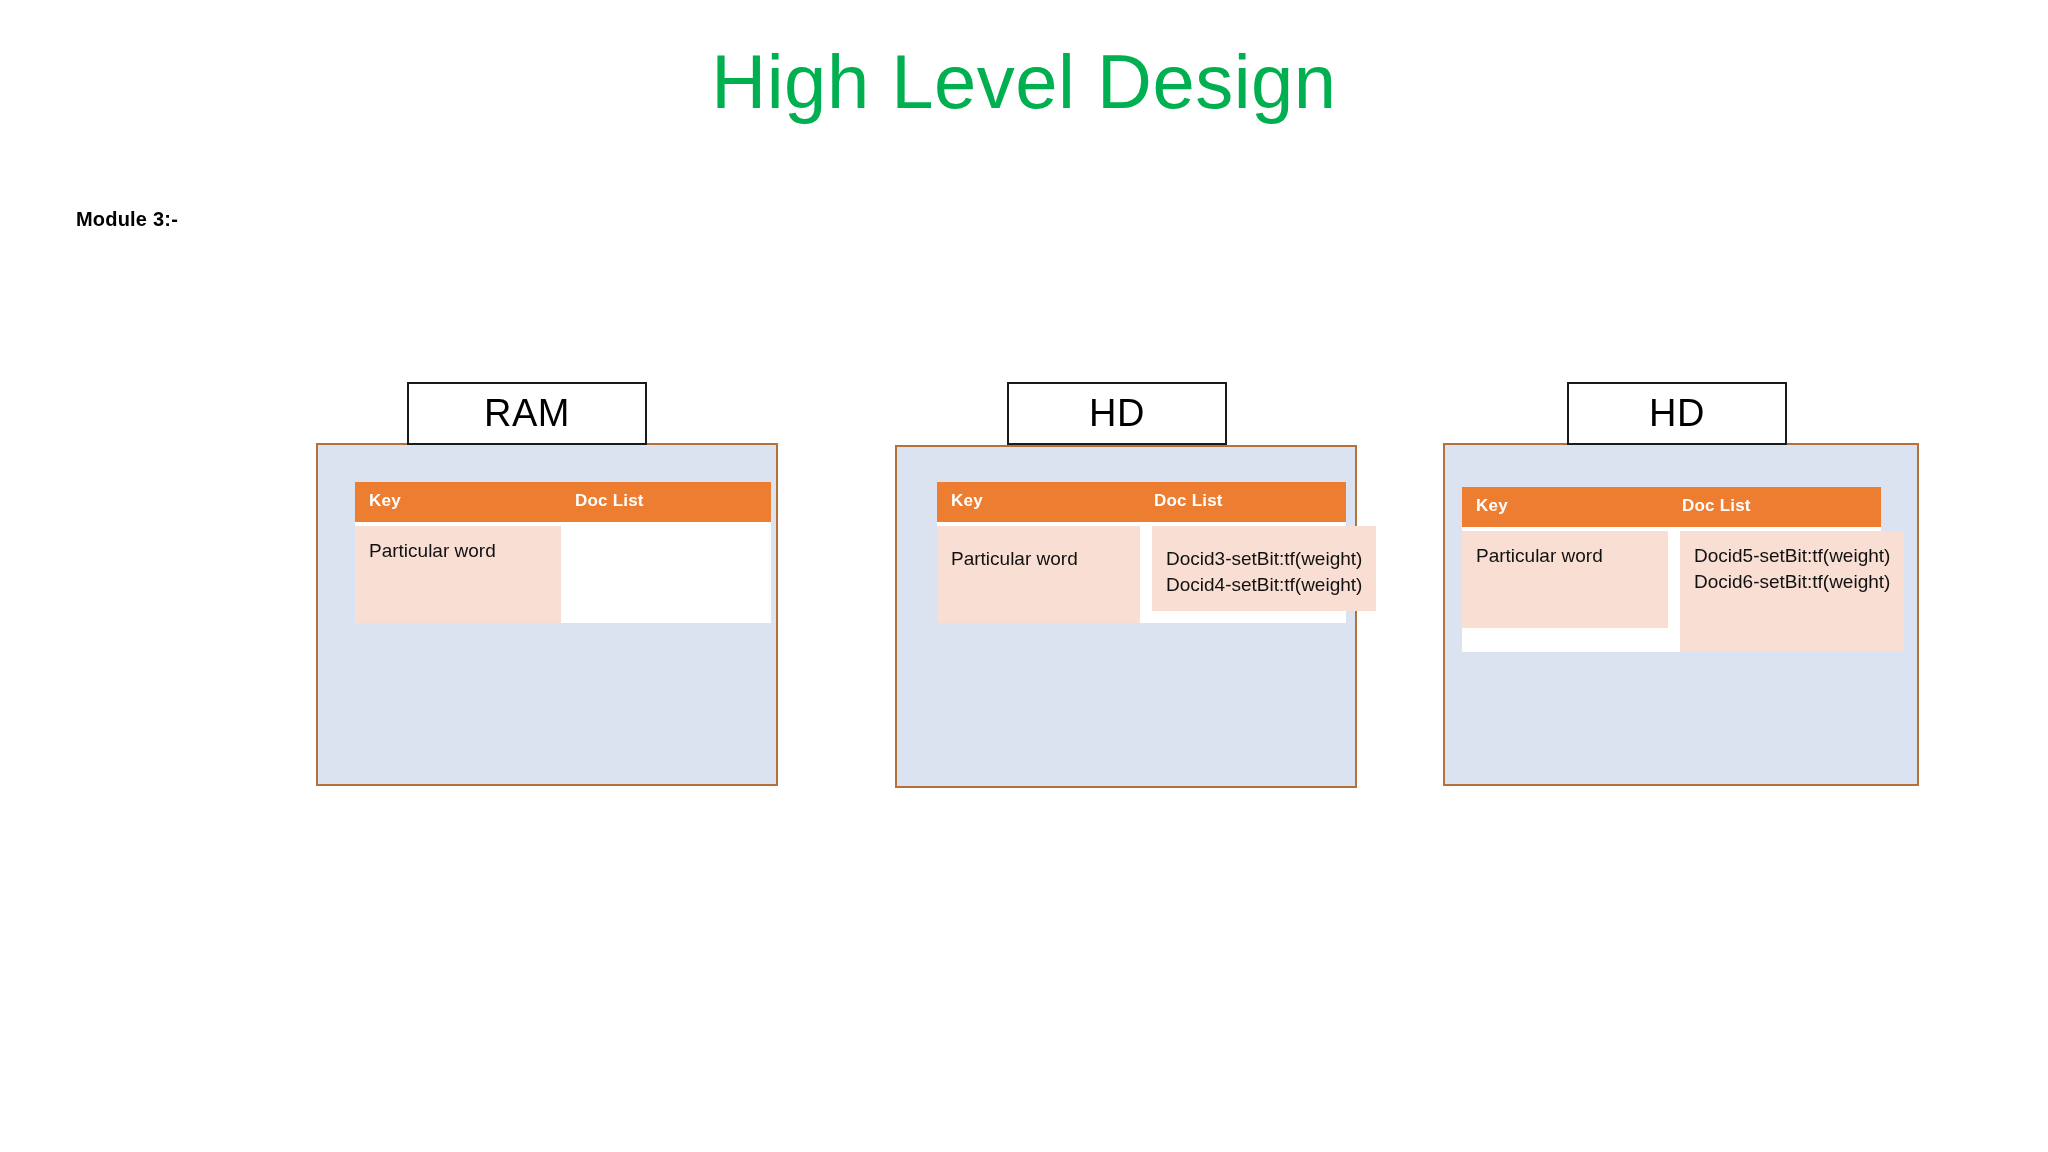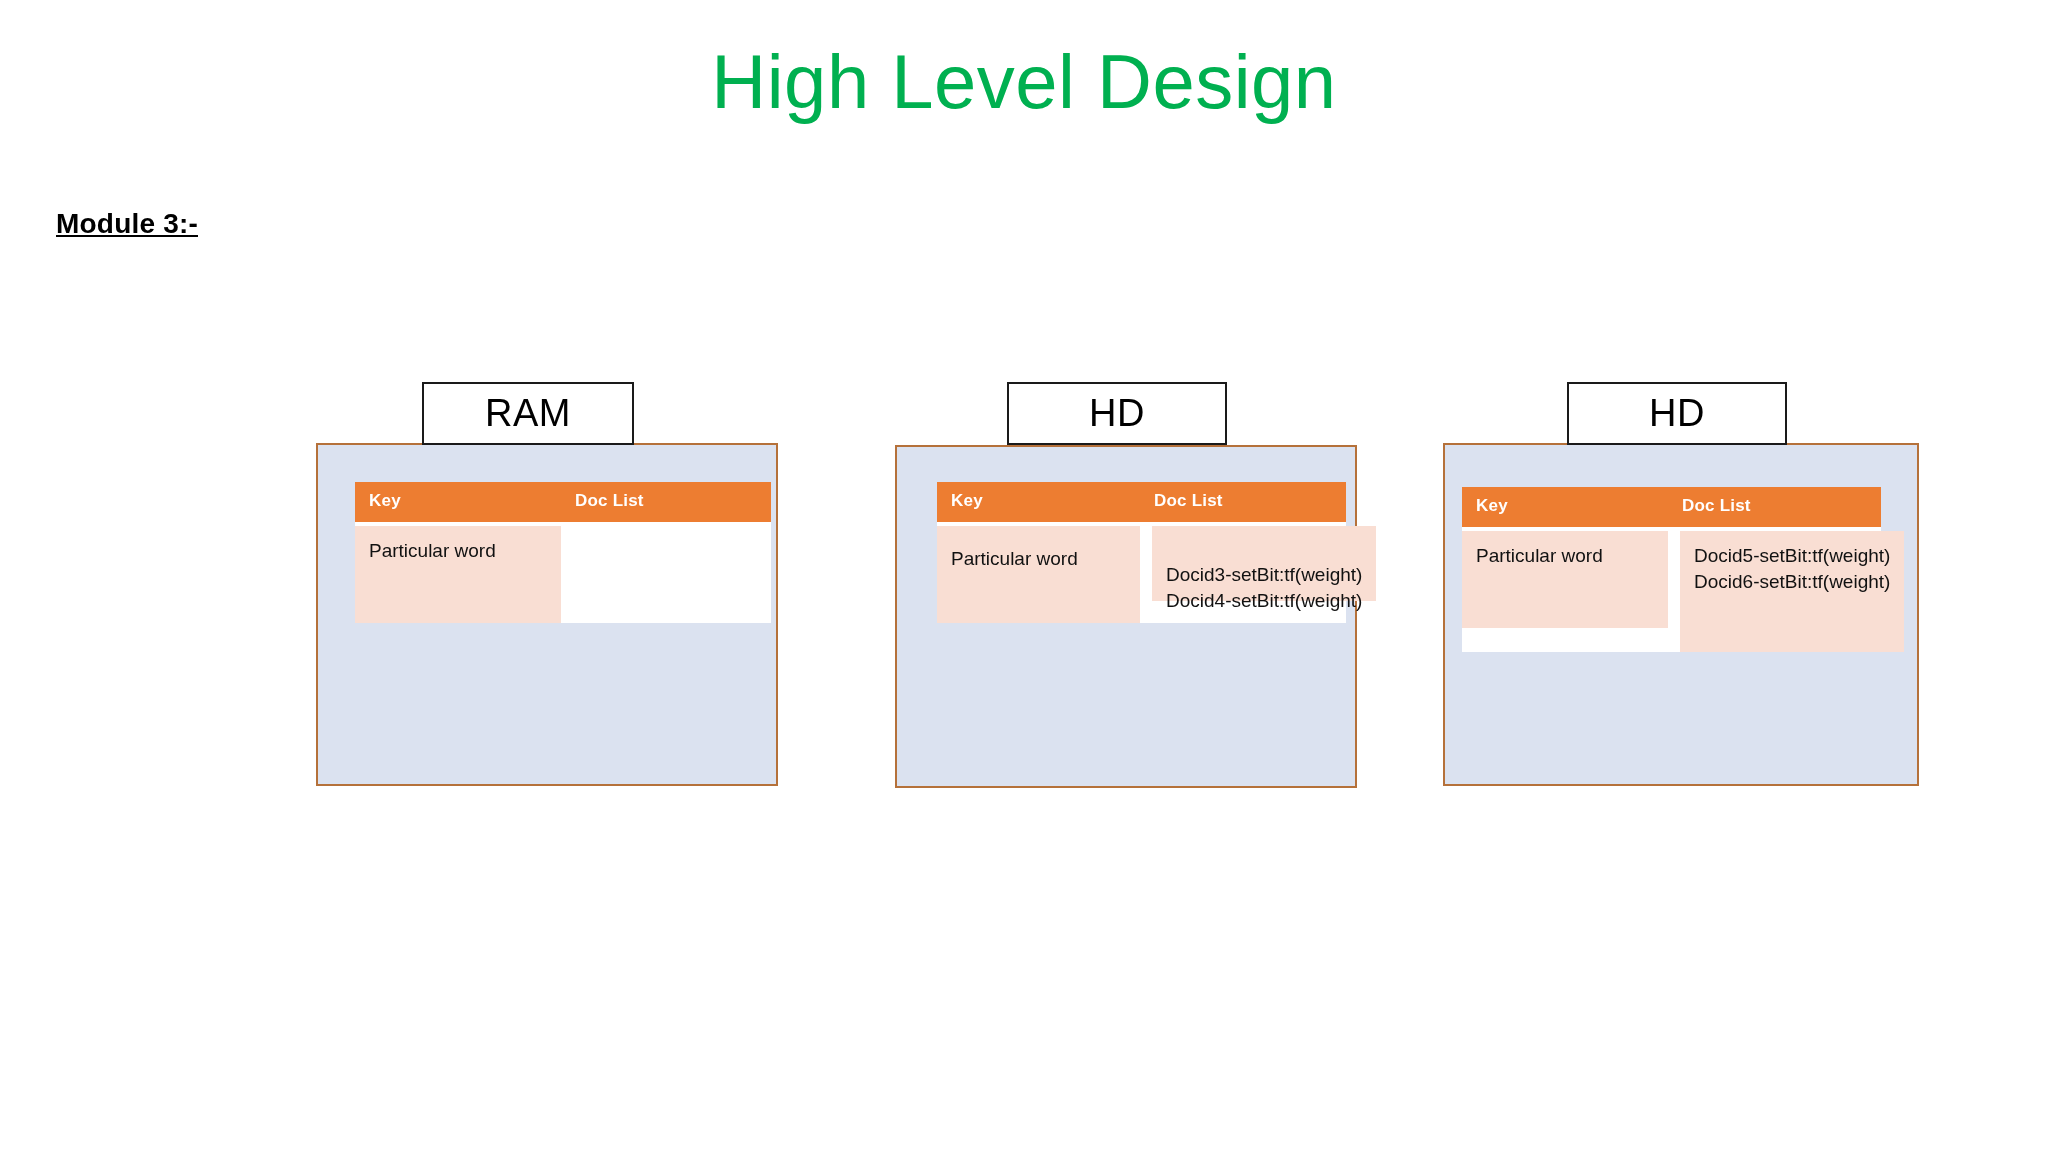--- a/index.html
+++ b/index.html
@@ -34,28 +34,27 @@
     line-height: 1.1;
     font-weight: 400;
     color: #00b050;
     letter-spacing: 0.5px;
     white-space: nowrap;
   }
 
   
   .module-caption {
     position: absolute;
-    left: 56px;
+    left: 76px;
     top: 208px;
-    font-size: 28px;
+    font-size: 20px;
     font-weight: bold;
     color: #000000;
     letter-spacing: 0.2px;
     white-space: nowrap;
-    text-decoration: underline;
   }
 
   
   .storage-group {
     position: absolute;
   }
 
   .device-label {
     position: absolute;
     background: #ffffff;
@@ -132,21 +131,21 @@
 <div id="slide">
 
   <div class="slide-title">High Level Design</div>
 
   <div class="module-caption">Module 3:-</div>
 
   <div class="storage-group">
 
     <div class="storage-box" style="left:316px; top:443px; width:462px; height:343px;"></div>
 
-    <div class="device-label" style="left:422px; top:382px; width:212px; height:63px;">
+    <div class="device-label" style="left:407px; top:382px; width:240px; height:63px;">
       <span>RAM</span>
     </div>
 
     <div class="index-table" style="left:355px; top:482px; width:416px;">
       <div class="table-header-row">
         <div class="th col-key" style="width:206px;">Key</div>
         <div class="th col-docs">Doc List</div>
       </div>
       <div class="table-body-row">
         <div class="td col-key" style="width:206px; height:97px;">Particular word</div>
@@ -162,21 +161,21 @@
       <span>HD</span>
     </div>
 
     <div class="index-table" style="left:937px; top:482px; width:409px;">
       <div class="table-header-row">
         <div class="th col-key" style="width:203px;">Key</div>
         <div class="th col-docs">Doc List</div>
       </div>
       <div class="table-body-row">
         <div class="td col-key" style="width:203px; height:97px; padding-top:20px;">Particular word</div>
-        <div class="td col-docs" style="height:75px; padding-top:36px;">
+        <div class="td col-docs" style="height:85px; padding-top:20px;">
           <span class="doc-line">Docid3-setBit:tf(weight)</span>
           <span class="doc-line">Docid4-setBit:tf(weight)</span>
         </div>
       </div>
     </div>
   </div>
 
   <div class="storage-group">
 
     <div class="storage-box" style="left:1443px; top:443px; width:476px; height:343px;"></div>

